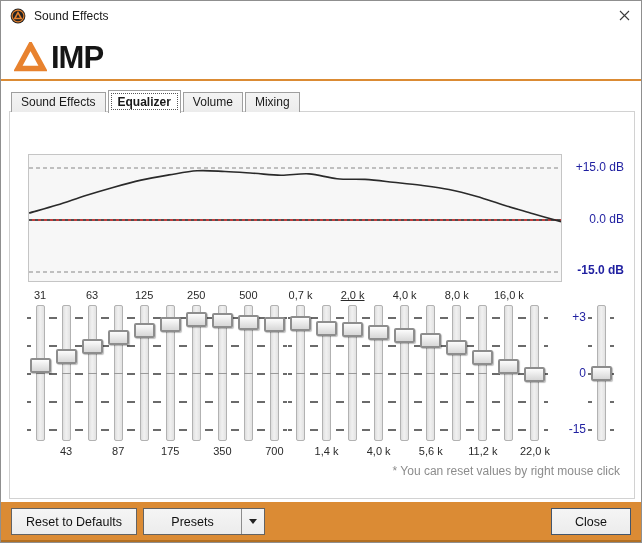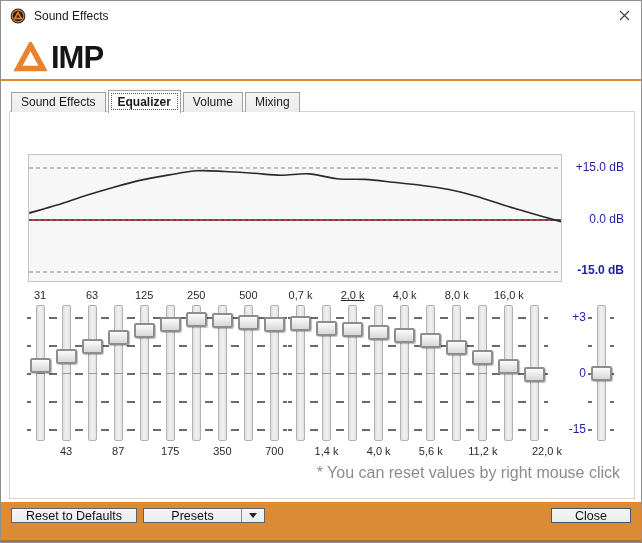--- a/index.html
+++ b/index.html
@@ -28,24 +28,24 @@
   .graph svg{display:block;}
   .gylabel{position:absolute;left:556px;width:58px;text-align:right;font-size:12px;color:#1f1fa0;}
   
   .sliders{position:absolute;left:0;top:0;width:626px;height:388px;}
   .freq-label{position:absolute;width:44px;text-align:center;font-size:11px;color:#2a2a2a;}
   .eq-track{position:absolute;width:9px;height:136px;background:linear-gradient(90deg,#dedede,#f1f1f1 45%,#e2e2e2);border:1px solid #b2b2b2;border-radius:2px;box-sizing:border-box;}
   .eq-notch{position:absolute;width:9px;height:1px;background:#9a9a9a;}
   .tick{position:absolute;width:4px;height:2px;background:#6b6b6b;}
   .eq-thumb{position:absolute;width:21px;height:15px;background:linear-gradient(180deg,#fcfcfc,#d7d7d7);border:2px solid #8d8d8d;border-radius:2px;box-sizing:border-box;box-shadow:1px 1px 1px rgba(0,0,0,.25);}
   .scale-label{position:absolute;width:40px;text-align:right;font-size:12px;color:#1f1fa0;}
-  .footnote{position:absolute;right:14px;top:352px;font-size:16px;color:#8c8c8c;}
+  .footnote{position:absolute;right:14px;top:352px;font-size:12px;color:#8c8c8c;}
   
   .footer{position:absolute;left:0;bottom:0;width:640px;height:40px;background:#db8b34;border-bottom:2px solid #b26f22;box-sizing:border-box;}
-  .btn{position:absolute;top:6px;height:15px;background:linear-gradient(180deg,#f5f5f5,#ececec);border:1px solid #636363;font-size:12.5px;color:#111;display:flex;align-items:center;justify-content:center;box-sizing:border-box;}
+  .btn{position:absolute;top:6px;height:27px;background:linear-gradient(180deg,#f5f5f5,#ececec);border:1px solid #636363;font-size:12.5px;color:#111;display:flex;align-items:center;justify-content:center;box-sizing:border-box;}
   .btn-reset{left:10px;width:126px;}
   .btn-presets{left:142px;width:122px;}
   .presets-main{flex:1;text-align:center;}
   .presets-sep{width:1px;height:100%;background:#8c8c8c;}
   .presets-arrow{width:22px;display:flex;align-items:center;justify-content:center;}
   .arrow-down{width:0;height:0;border-left:4px solid transparent;border-right:4px solid transparent;border-top:5px solid #222;}
   .btn-close{right:10px;width:80px;border:1px solid #44566c;}
 </style>
 </head>
 <body>
@@ -357,21 +357,21 @@
         <div class="tick" style="left: 507.9px; top: 233px;"></div>
         <div class="tick" style="left: 485.9px; top: 261px;"></div>
         <div class="tick" style="left: 507.9px; top: 261px;"></div>
         <div class="tick" style="left: 485.9px; top: 289px;"></div>
         <div class="tick" style="left: 507.9px; top: 289px;"></div>
         <div class="tick" style="left: 485.9px; top: 317px;"></div>
         <div class="tick" style="left: 507.9px; top: 317px;"></div>
         <div class="eq-track" style="left: 494.4px; top: 193px;"></div>
         <div class="eq-notch" style="left: 494.4px; top: 261px;"></div>
         <div class="eq-thumb" style="left: 488.4px; top: 246.78px;"></div>
-        <div class="freq-label" style="left: 502.95px; top: 333px; margin-left: 12px;">22,0 k</div>
+        <div class="freq-label" style="left: 502.95px; top: 333px;">22,0 k</div>
         <div class="tick" style="left: 511.95px; top: 205px;"></div>
         <div class="tick" style="left: 533.95px; top: 205px;"></div>
         <div class="tick" style="left: 511.95px; top: 233px;"></div>
         <div class="tick" style="left: 533.95px; top: 233px;"></div>
         <div class="tick" style="left: 511.95px; top: 261px;"></div>
         <div class="tick" style="left: 533.95px; top: 261px;"></div>
         <div class="tick" style="left: 511.95px; top: 289px;"></div>
         <div class="tick" style="left: 533.95px; top: 289px;"></div>
         <div class="tick" style="left: 511.95px; top: 317px;"></div>
         <div class="tick" style="left: 533.95px; top: 317px;"></div>

